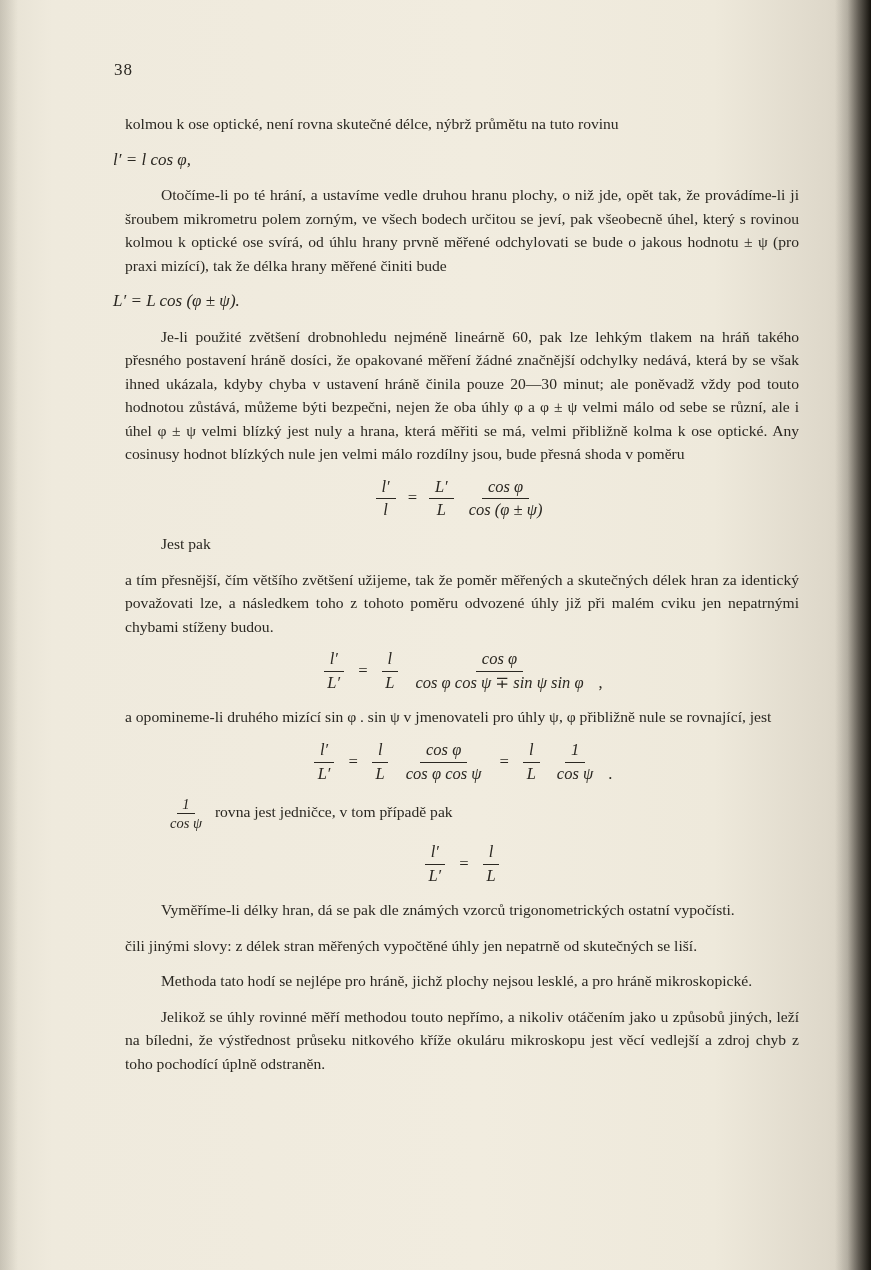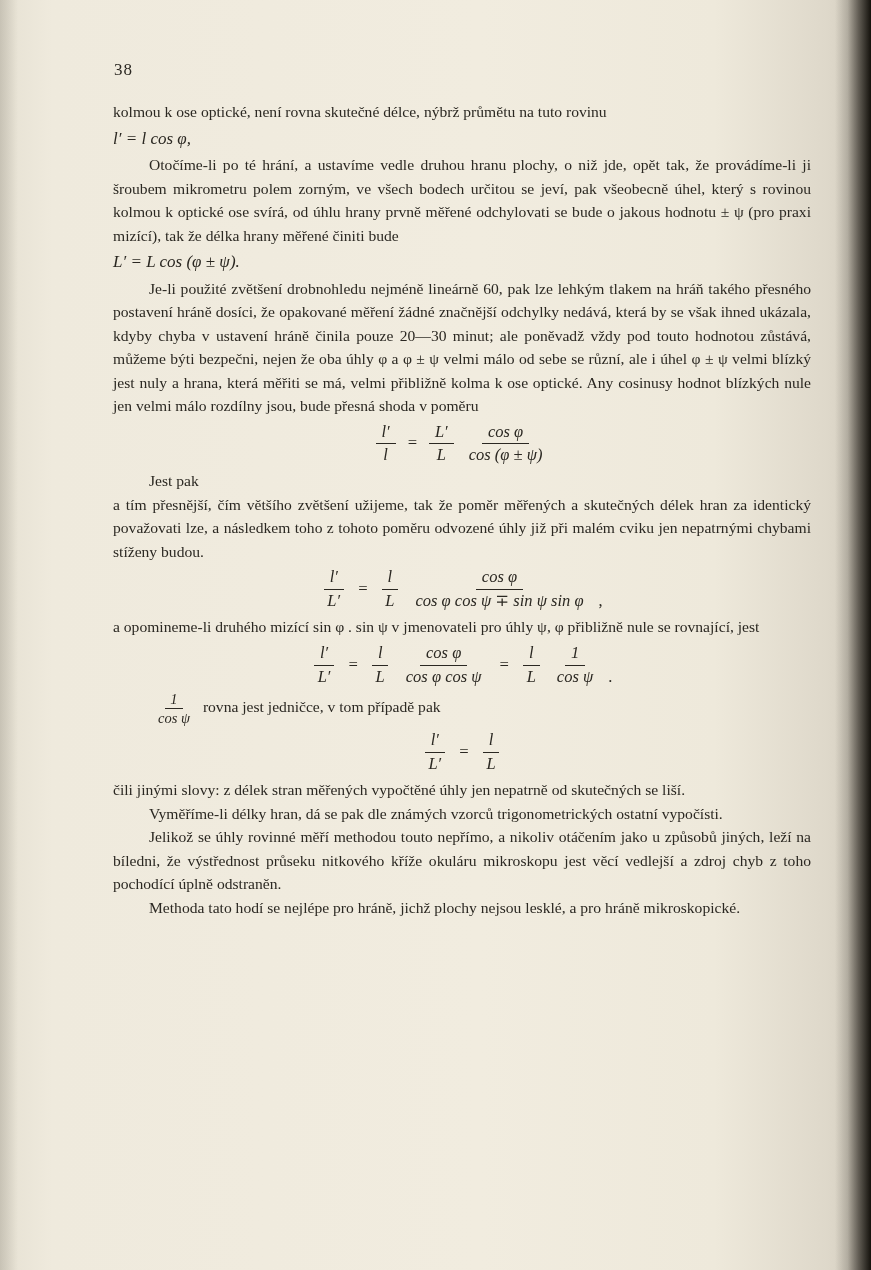--- a/index.html
+++ b/index.html
@@ -24,21 +24,21 @@
     background: linear-gradient(90deg, rgba(30,26,20,0) 0%, rgba(30,26,20,0.20) 35%, rgba(24,20,15,0.60) 65%, #14110c 100%);
   }
   .page-num {
     position: absolute; left: 114px; top: 60px;
     font-size: 17px; letter-spacing: 1px; text-align: right;
   }
   .content {
     position: absolute; left: 113px; top: 100px; width: 698px;
     font-size: 15.6px; line-height: 23.5px; text-align: justify;
   }
-  .para { margin: 0; }
+  .para { margin: 12px; }
   .indent { text-indent: 36px; }
   .formula {
     display: flex; justify-content: center; align-items: center; gap: 9px;
     font-style: italic; font-size: 16.5px; line-height: 1.15;
     margin: 5px 0 4px; text-indent: 0;
   }
   .formula-simple {
     text-align: left; font-style: italic; font-size: 17px;
     margin: 3px 0; text-indent: 0;
   }
@@ -155,23 +155,23 @@
       <span class="num">l′</span>
       <span class="den">L′</span>
     </span>
     <span class="op">=</span>
     <span class="frac">
       <span class="num">l</span>
       <span class="den">L</span>
     </span>
   </div>
 
+  <p class="para indent">Vyměříme-li délky hran, dá se pak dle známých vzorců trigonometrických ostatní vypočísti.</p>
+
   <p class="para">čili jinými slovy: z délek stran měřených vypočtěné úhly jen nepatrně od skutečných se liší.</p>
 
-  <p class="para indent">Vyměříme-li délky hran, dá se pak dle známých vzorců trigonometrických ostatní vypočísti.</p>
+  <p class="para indent">Methoda tato hodí se nejlépe pro hráně, jichž plochy nejsou lesklé, a pro hráně mikroskopické.</p>
 
   <p class="para indent">Jelikož se úhly rovinné měří methodou touto nepřímo, a nikoliv otáčením jako u způsobů jiných, leží na bíledni, že výstřednost průseku nitkového kříže okuláru mikroskopu jest věcí vedlejší a zdroj chyb z toho pochodící úplně odstraněn.</p>
-
-  <p class="para indent">Methoda tato hodí se nejlépe pro hráně, jichž plochy nejsou lesklé, a pro hráně mikroskopické.</p>
 
 </div>
 
 <div class="binding"></div>
 
 </body></html>

